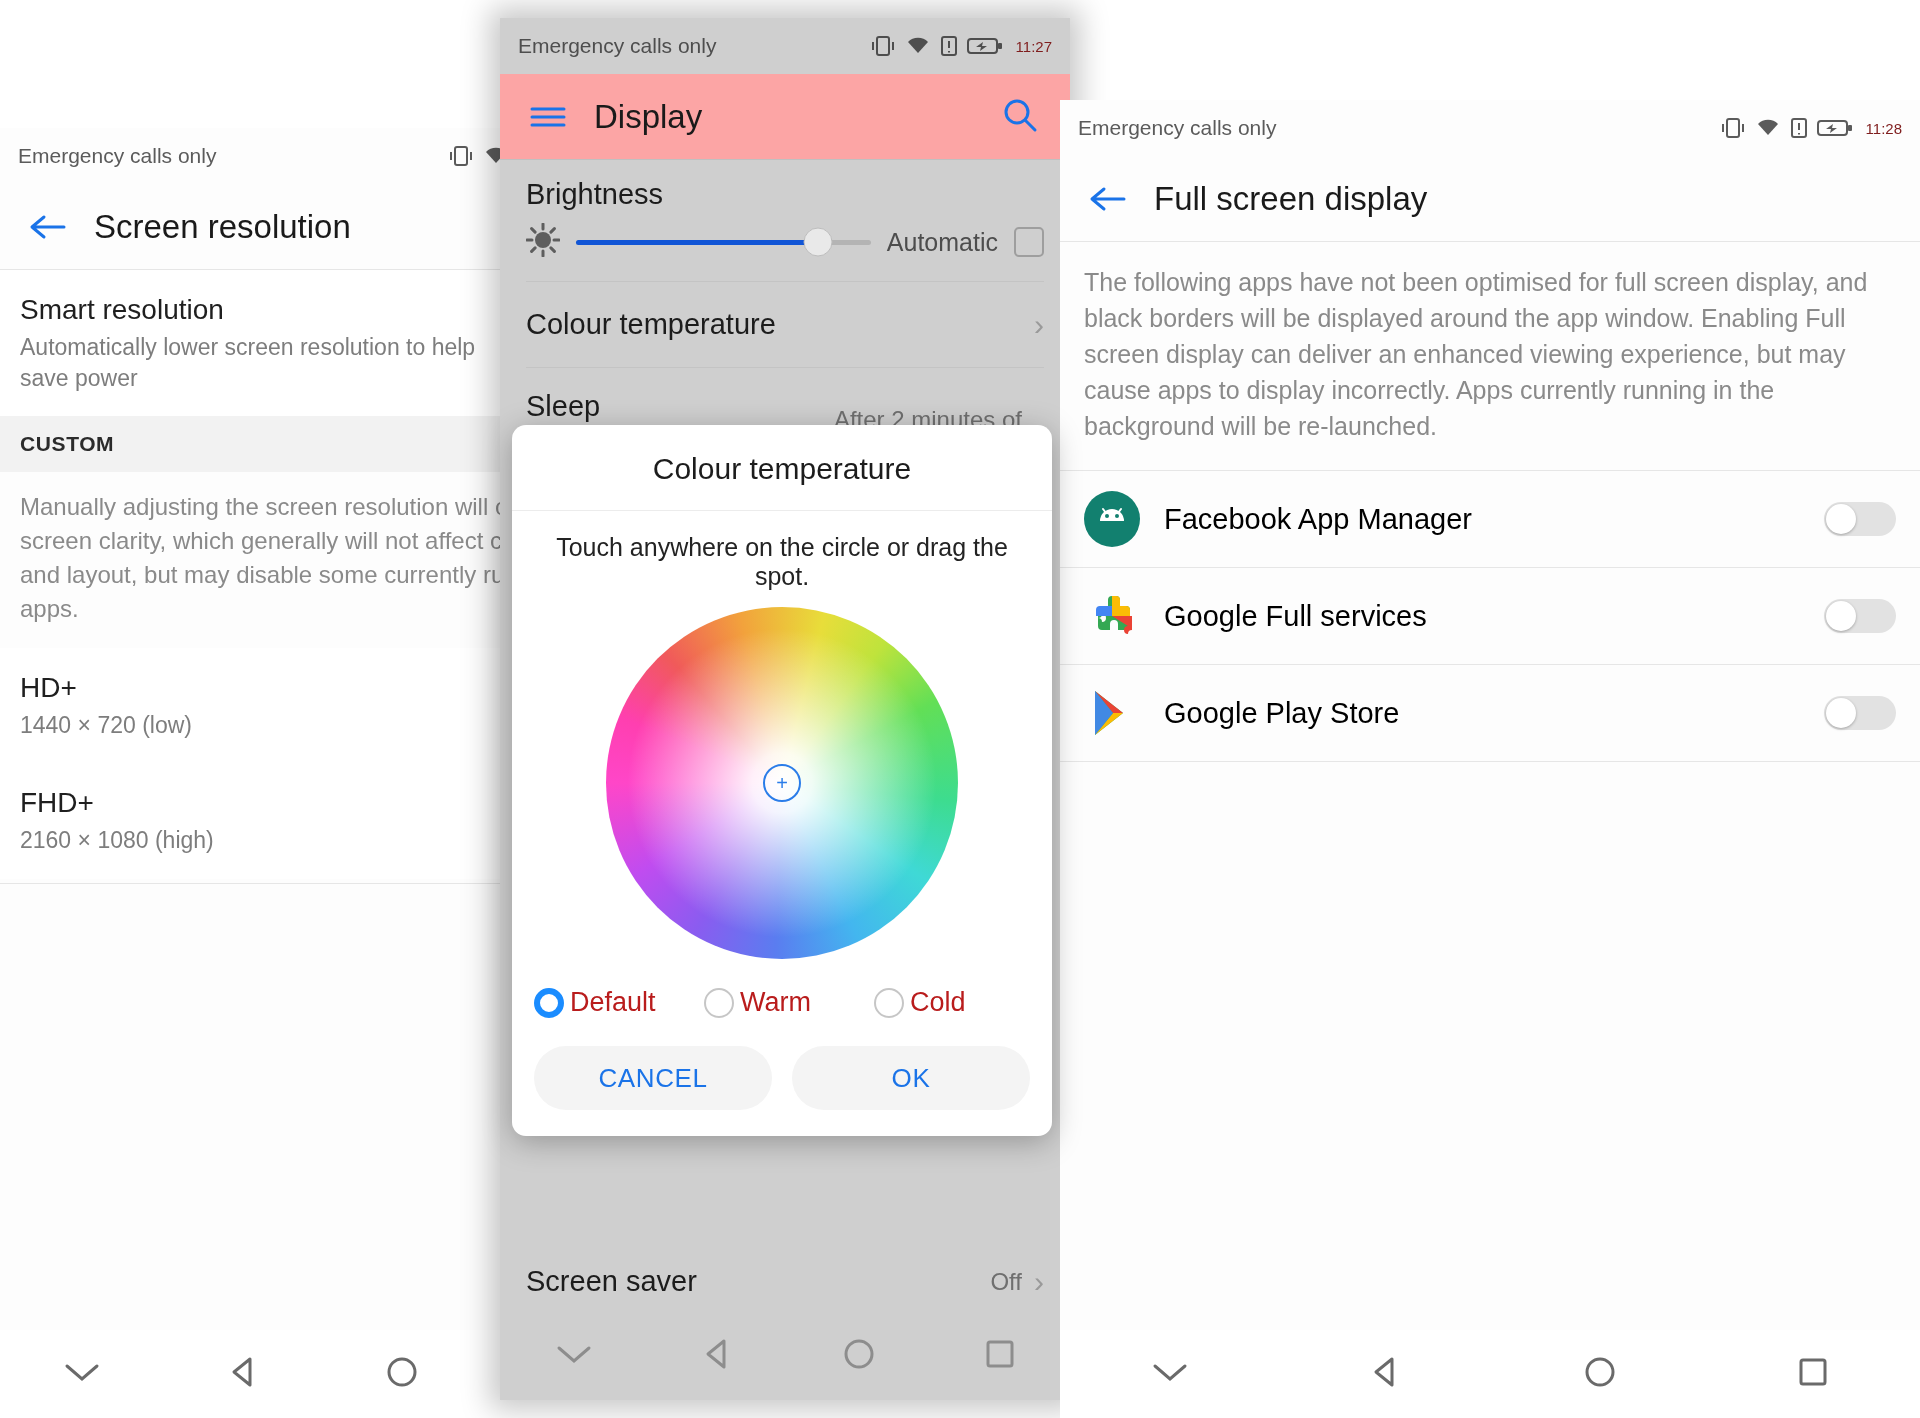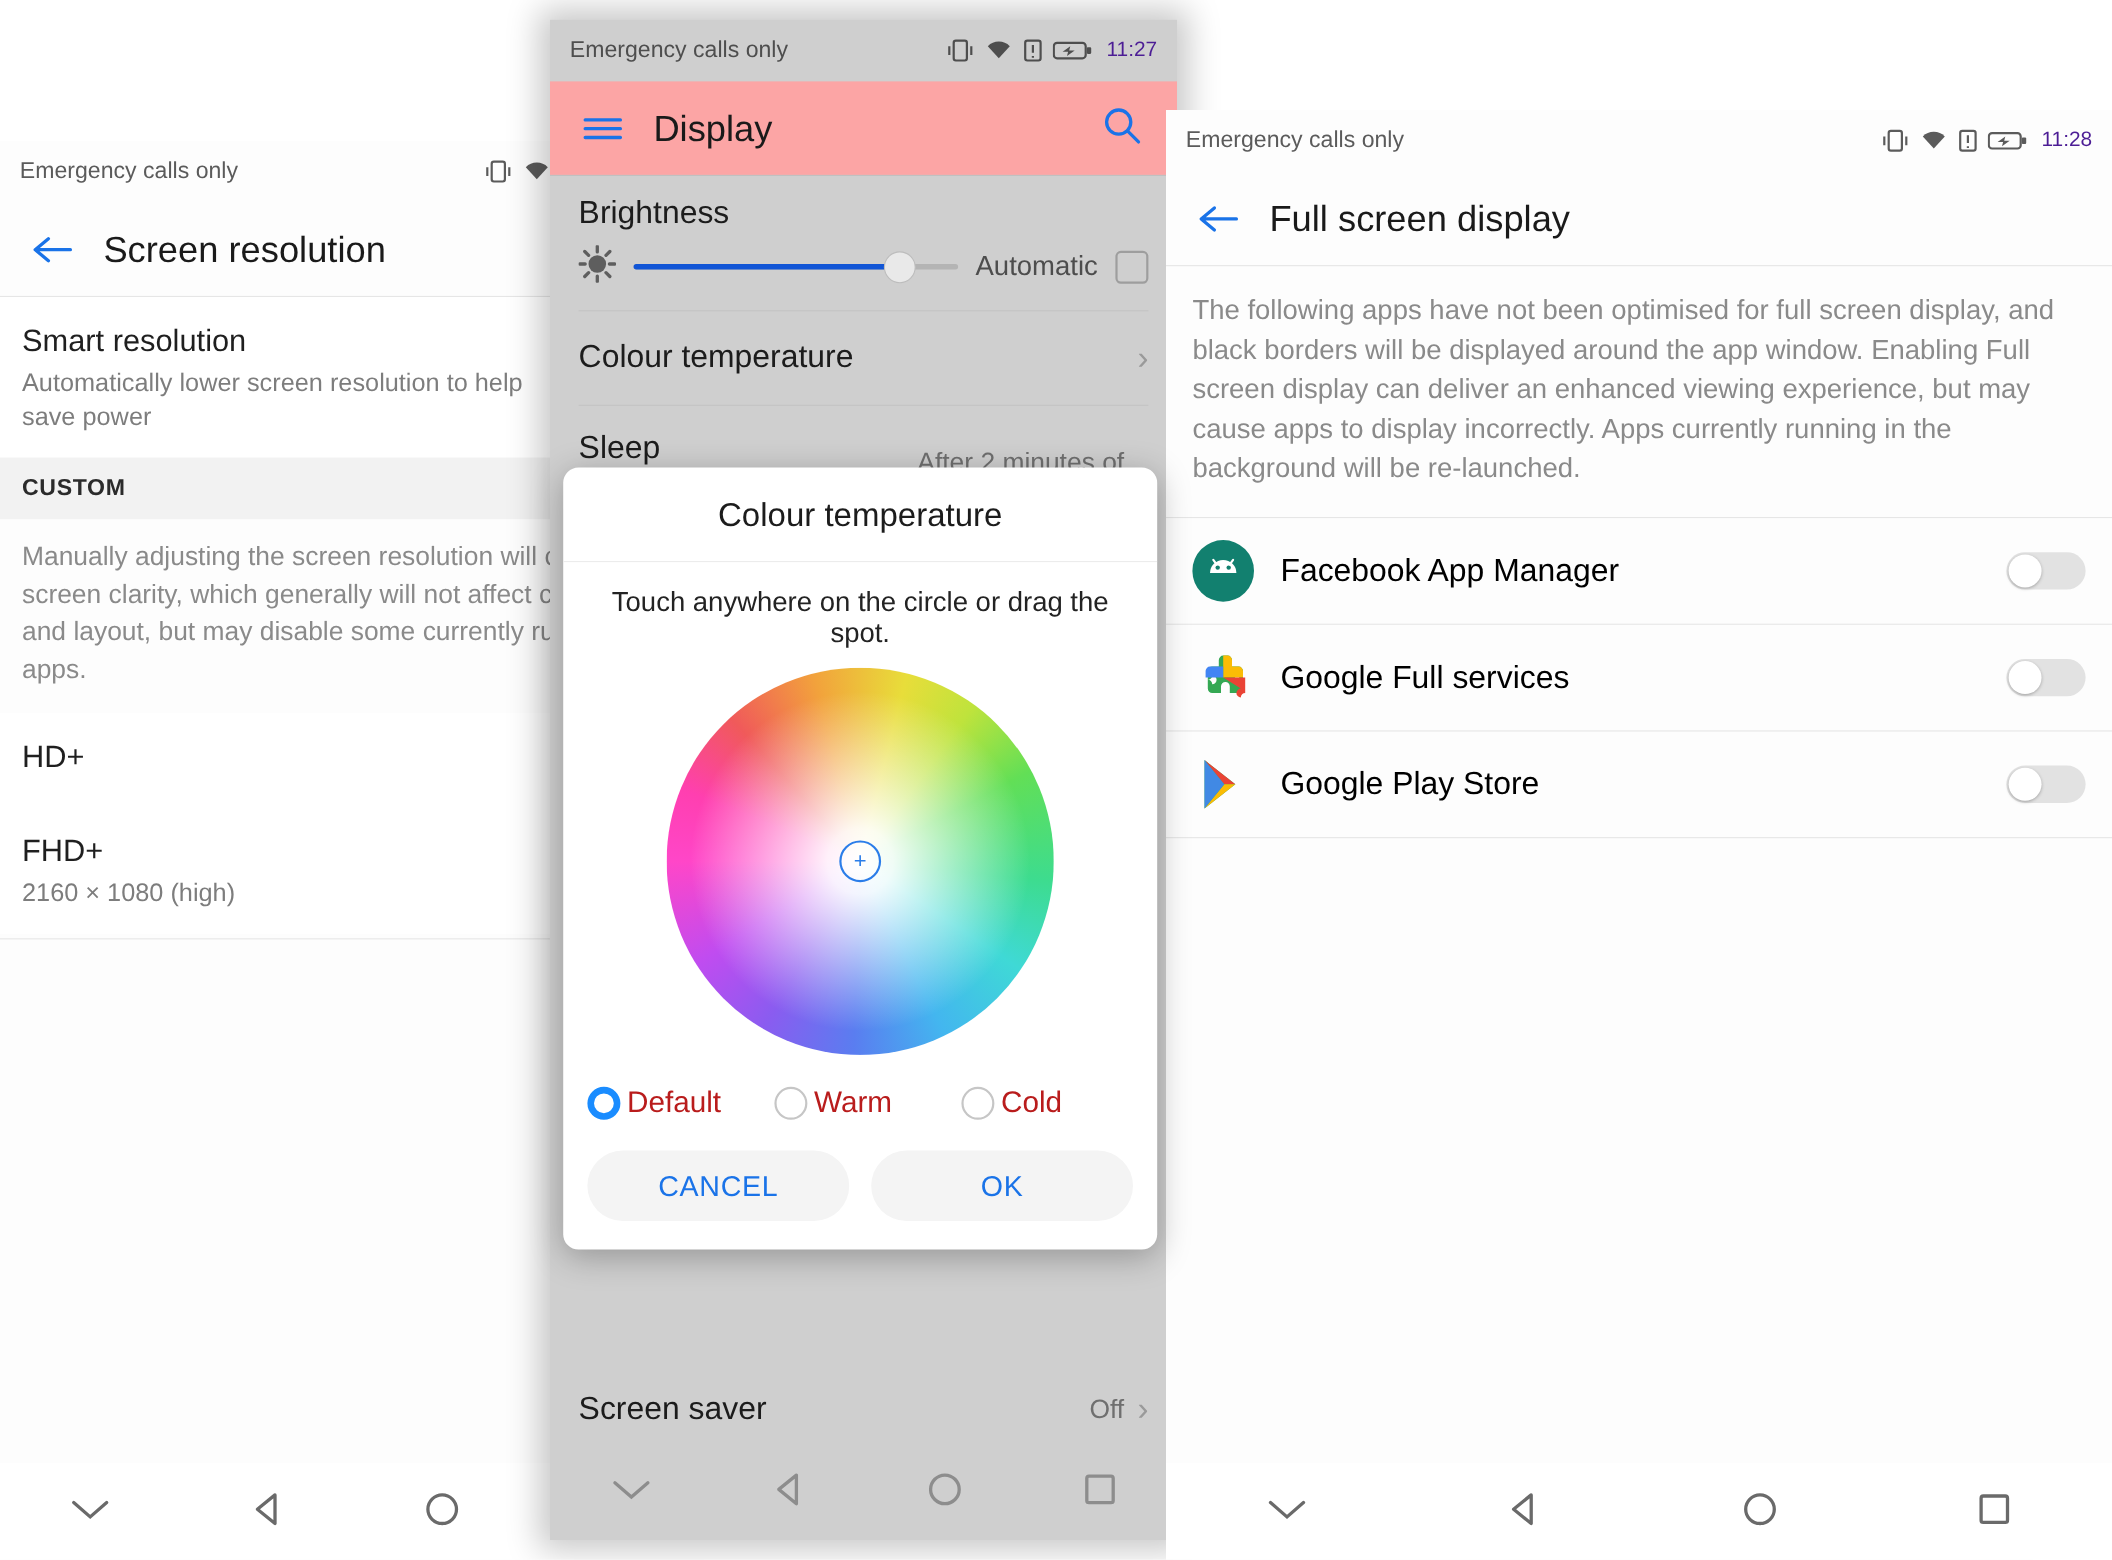--- a/index.html
+++ b/index.html
@@ -11,21 +11,21 @@
     overflow:hidden;
     position:relative;
   }
   .screen{position:absolute;top:0;overflow:hidden;}
 
   
   #left-screen{left:0;top:128px;width:640px;height:1290px;background:#fdfdfd;}
   .statusbar{height:56px;display:flex;align-items:center;padding:0 18px;font-size:21px;color:#5b5b5b;}
   .statusbar .carrier{flex:1;white-space:nowrap;}
   .statusbar .sysicons{display:flex;align-items:center;gap:9px;}
-  .sysicons .time{font-size:19px;color:#4c1d95;margin-left:4px;}
+  .sysicons .time{font-size:15px;color:#7f1d1d;margin-left:4px;}
   .icon-svg{display:block;}
 
   .appbar{height:85px;display:flex;align-items:center;padding:0 20px;background:#fdfdfd;}
   .appbar .backarrow{width:56px;display:flex;align-items:center;justify-content:center;}
   .appbar .title{font-size:33px;color:#1a1a1a;margin-left:18px;}
   .hairline{height:1px;background:#e6e6e6;width:100%;}
 
   .row{padding:22px 20px;display:flex;align-items:flex-start;background:#ffffff;}
   .row .texts{flex:1;}
   .row .t1{font-size:28px;color:#1f1f1f;line-height:1.25;}
@@ -165,20 +165,21 @@
         <div class="knob"></div>
       </div>
   </div>
 
   <div class="section-head">CUSTOM</div>
   <div class="para">Manually adjusting the screen resolution will change screen clarity, which generally will not affect content size and layout, but may disable some currently running apps.</div>
 
   <div class="row">
     <div class="texts">
       <div class="t1">HD+</div>
+      <div class="t2">1440 × 720 (low)</div>
     </div>
     <div class="radio"></div>
   </div>
 
   <div class="row">
     <div class="texts">
       <div class="t1">FHD+</div>
       <div class="t2">2160 × 1080 (high)</div>
     </div>
     <div class="radio on"></div>

